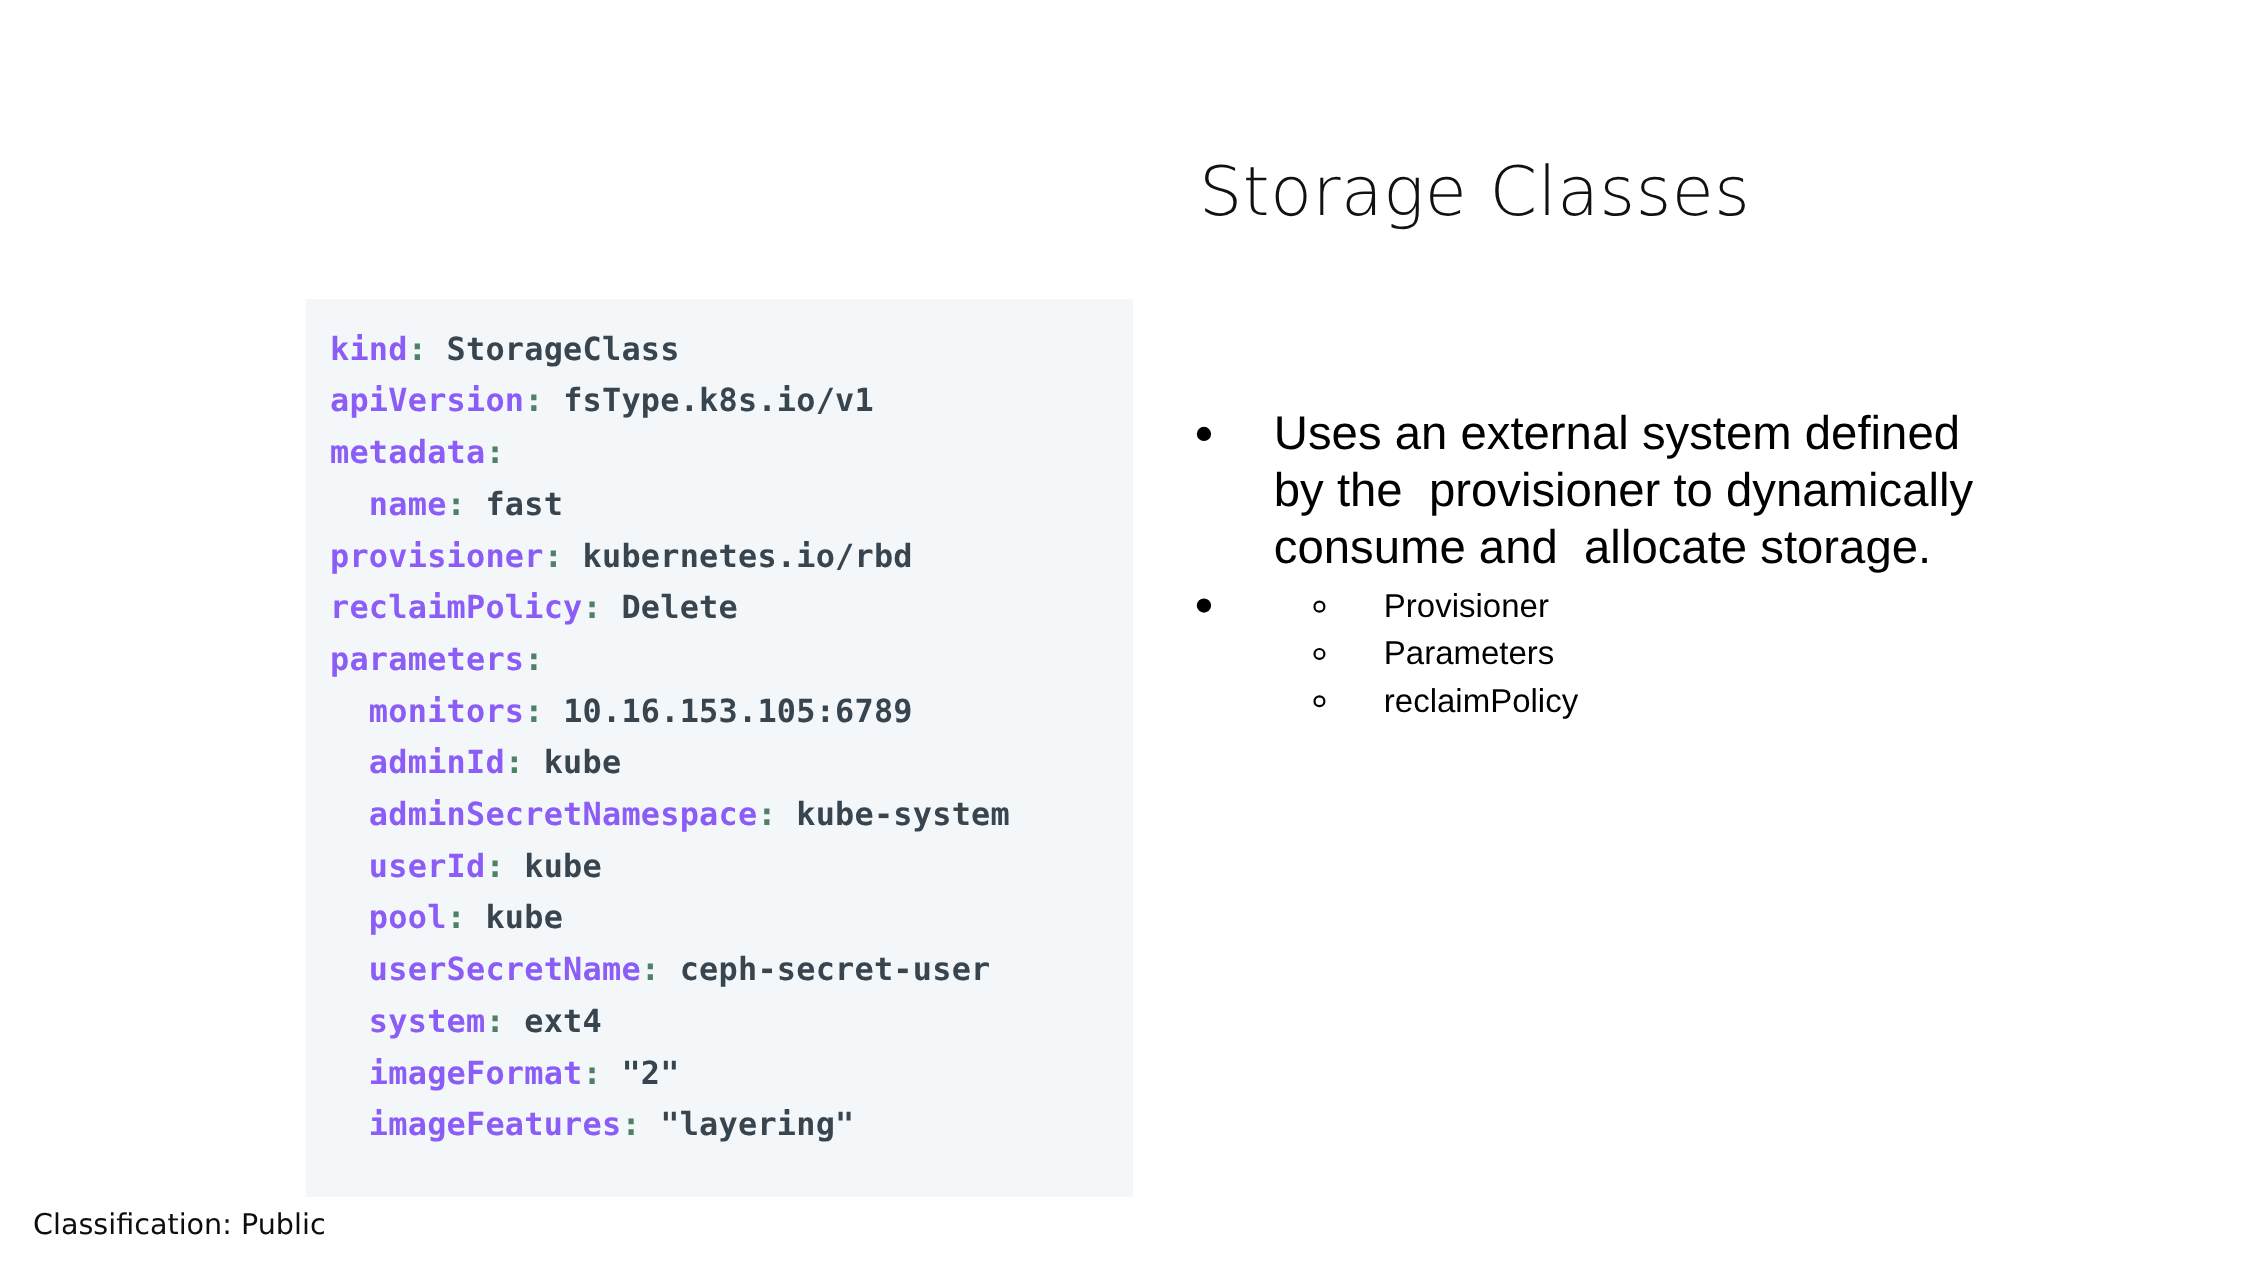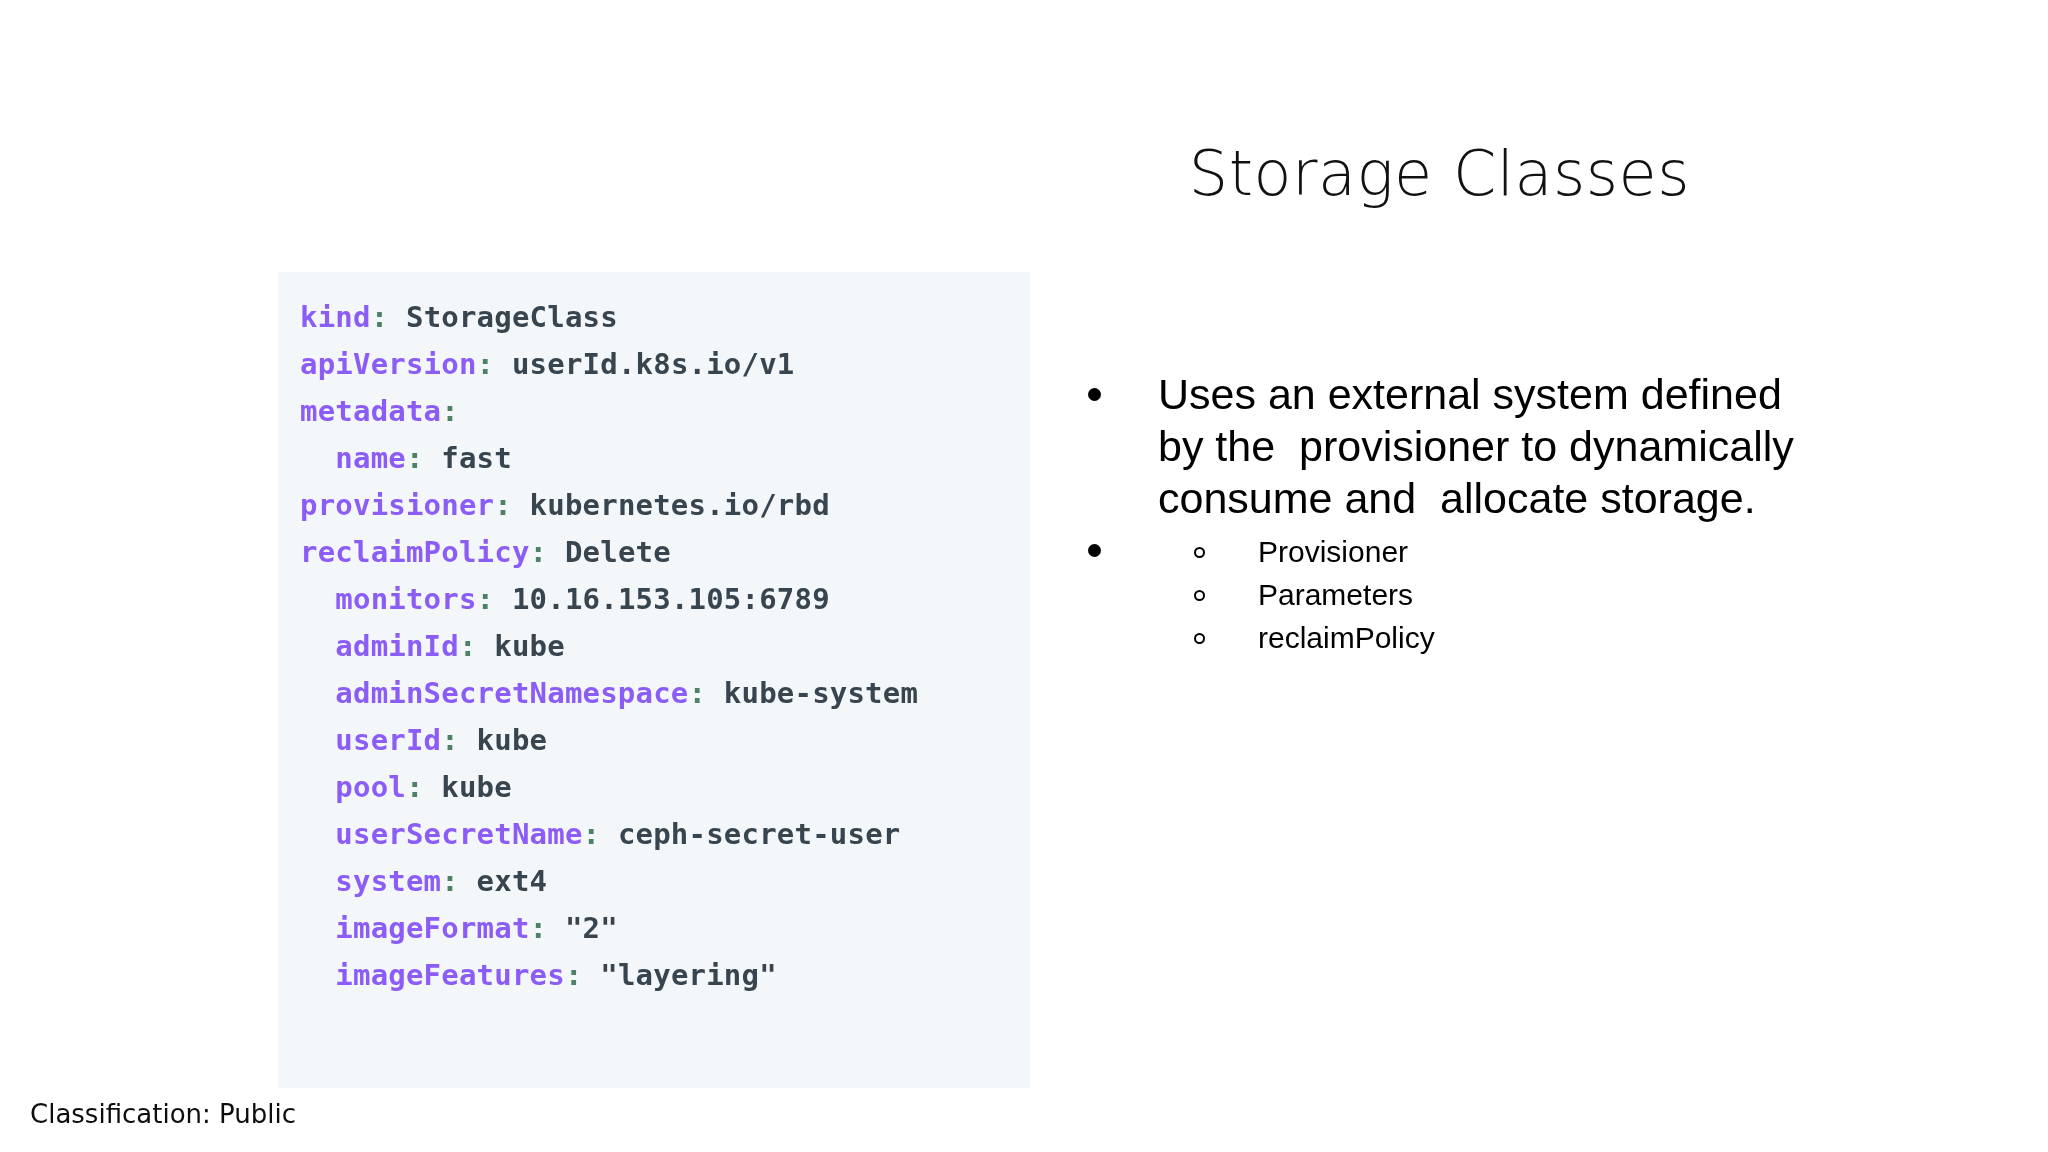--- a/index.html
+++ b/index.html
@@ -15,21 +15,21 @@
     font-family: "Liberation Sans", sans-serif;
     -webkit-font-smoothing: antialiased;
   }
 
   
   .slide-title {
     position: absolute;
     left: 1090px;
     top: 140px;
     width: 600px;
-    text-align: right;
+    text-align: left;
     font-family: "DejaVu Sans", sans-serif;
     font-weight: 300;
     font-size: 62px;
     line-height: 1.1;
     letter-spacing: 0.5px;
     color: #111111;
     white-space: pre;
   }
 
   
@@ -137,25 +137,26 @@
   }
 </style>
 </head>
 <body>
 
 <div class="slide-title">Storage Classes</div>
 
 <div class="code-block">
   <div id="code-lines">
       <div class="code-line"><span class="code-key">kind</span><span class="code-punct">:</span><span class="code-val"> StorageClass</span></div>
-      <div class="code-line"><span class="code-key">apiVersion</span><span class="code-punct">:</span><span class="code-val"> userId.k8s.io/v1</span></div>
+      <div class="code-line"><span class="code-key">apiVersion</span><span class="code-punct">:</span><span class="code-val"> fsType.k8s.io/v1</span></div>
       <div class="code-line"><span class="code-key">metadata</span><span class="code-punct">:</span></div>
       <div class="code-line"><span class="code-key">  name</span><span class="code-punct">:</span><span class="code-val"> fast</span></div>
       <div class="code-line"><span class="code-key">provisioner</span><span class="code-punct">:</span><span class="code-val"> kubernetes.io/rbd</span></div>
       <div class="code-line"><span class="code-key">reclaimPolicy</span><span class="code-punct">:</span><span class="code-val"> Delete</span></div>
+      <div class="code-line"><span class="code-key">parameters</span><span class="code-punct">:</span></div>
       <div class="code-line"><span class="code-key">  monitors</span><span class="code-punct">:</span><span class="code-val"> 10.16.153.105:6789</span></div>
       <div class="code-line"><span class="code-key">  adminId</span><span class="code-punct">:</span><span class="code-val"> kube</span></div>
       <div class="code-line"><span class="code-key">  adminSecretNamespace</span><span class="code-punct">:</span><span class="code-val"> kube-system</span></div>
       <div class="code-line"><span class="code-key">  userId</span><span class="code-punct">:</span><span class="code-val"> kube</span></div>
       <div class="code-line"><span class="code-key">  pool</span><span class="code-punct">:</span><span class="code-val"> kube</span></div>
       <div class="code-line"><span class="code-key">  userSecretName</span><span class="code-punct">:</span><span class="code-val"> ceph-secret-user</span></div>
       <div class="code-line"><span class="code-key">  system</span><span class="code-punct">:</span><span class="code-val"> ext4</span></div>
       <div class="code-line"><span class="code-key">  imageFormat</span><span class="code-punct">:</span><span class="code-val"> "2"</span></div>
       <div class="code-line"><span class="code-key">  imageFeatures</span><span class="code-punct">:</span><span class="code-val"> "layering"</span></div>
     </div>

